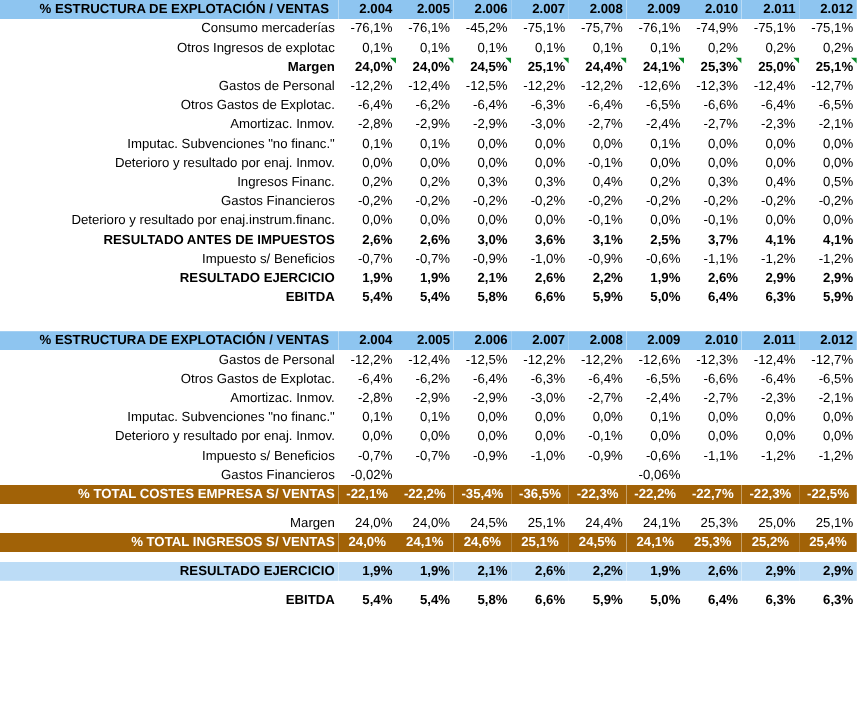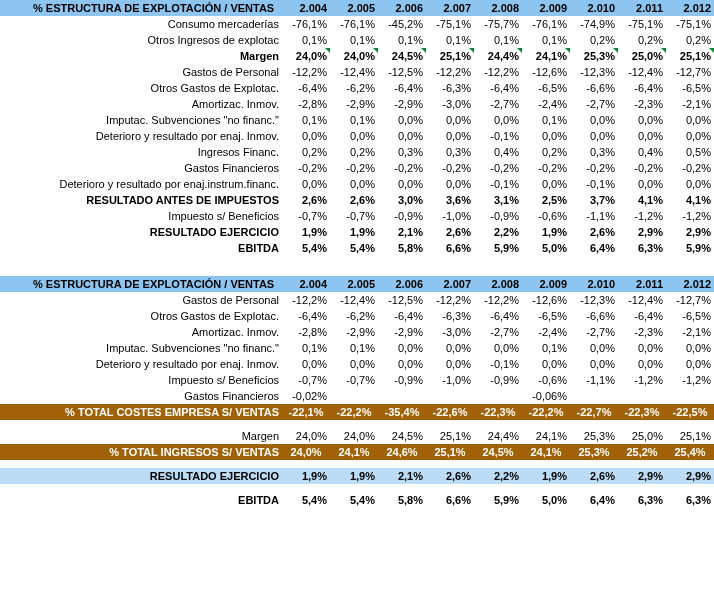--- a/index.html
+++ b/index.html
@@ -426,21 +426,21 @@
           <td class="num">-0,06%</td>
           <td class="num"></td>
           <td class="num"></td>
           <td class="num"></td>
         </tr>
         <tr class="gray">
           <td class="lbl">% TOTAL COSTES EMPRESA S/ VENTAS</td>
           <td class="num">-22,1%</td>
           <td class="num">-22,2%</td>
           <td class="num">-35,4%</td>
-          <td class="num">-22,6%</td>
+          <td class="num">-36,5%</td>
           <td class="num">-22,3%</td>
           <td class="num">-22,2%</td>
           <td class="num">-22,7%</td>
           <td class="num">-22,3%</td>
           <td class="num">-22,5%</td>
         </tr>
         <tr class="spacer-sm">
           <td class="lbl"></td>
           <td class="num"></td>
           <td class="num"></td>

